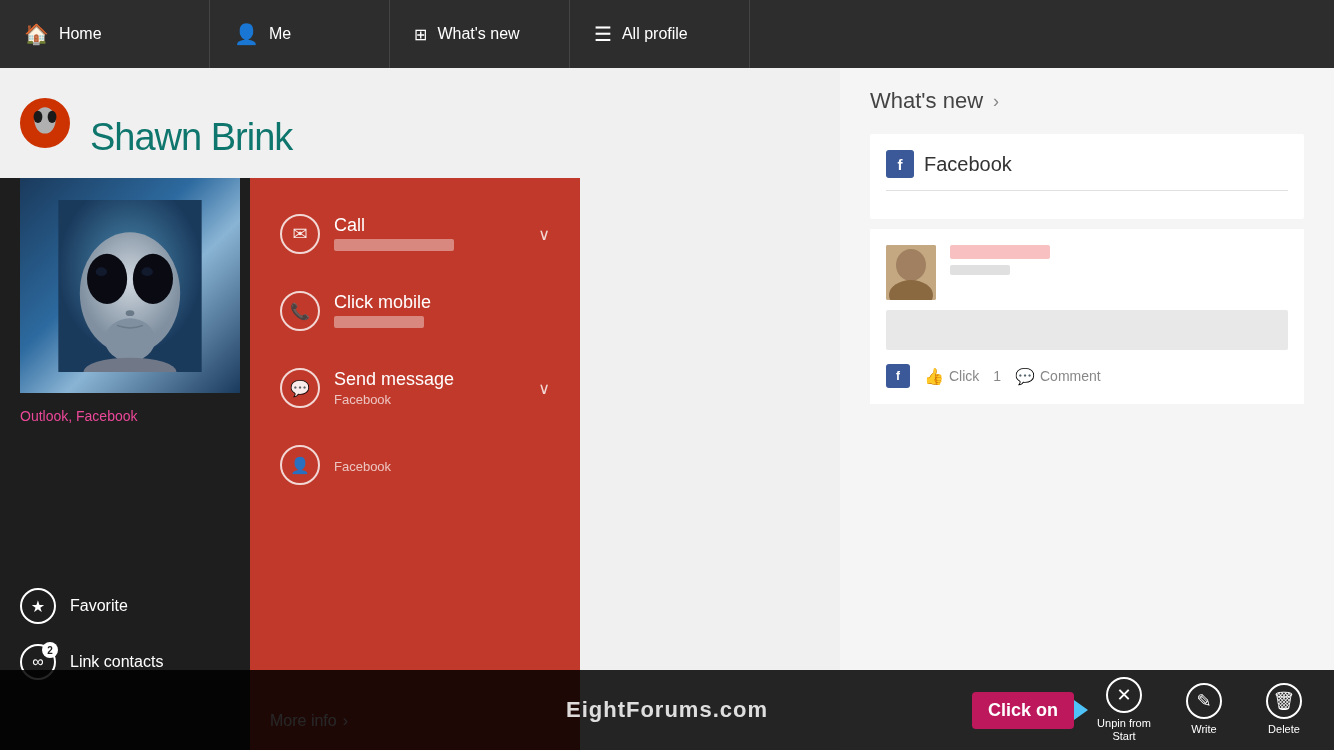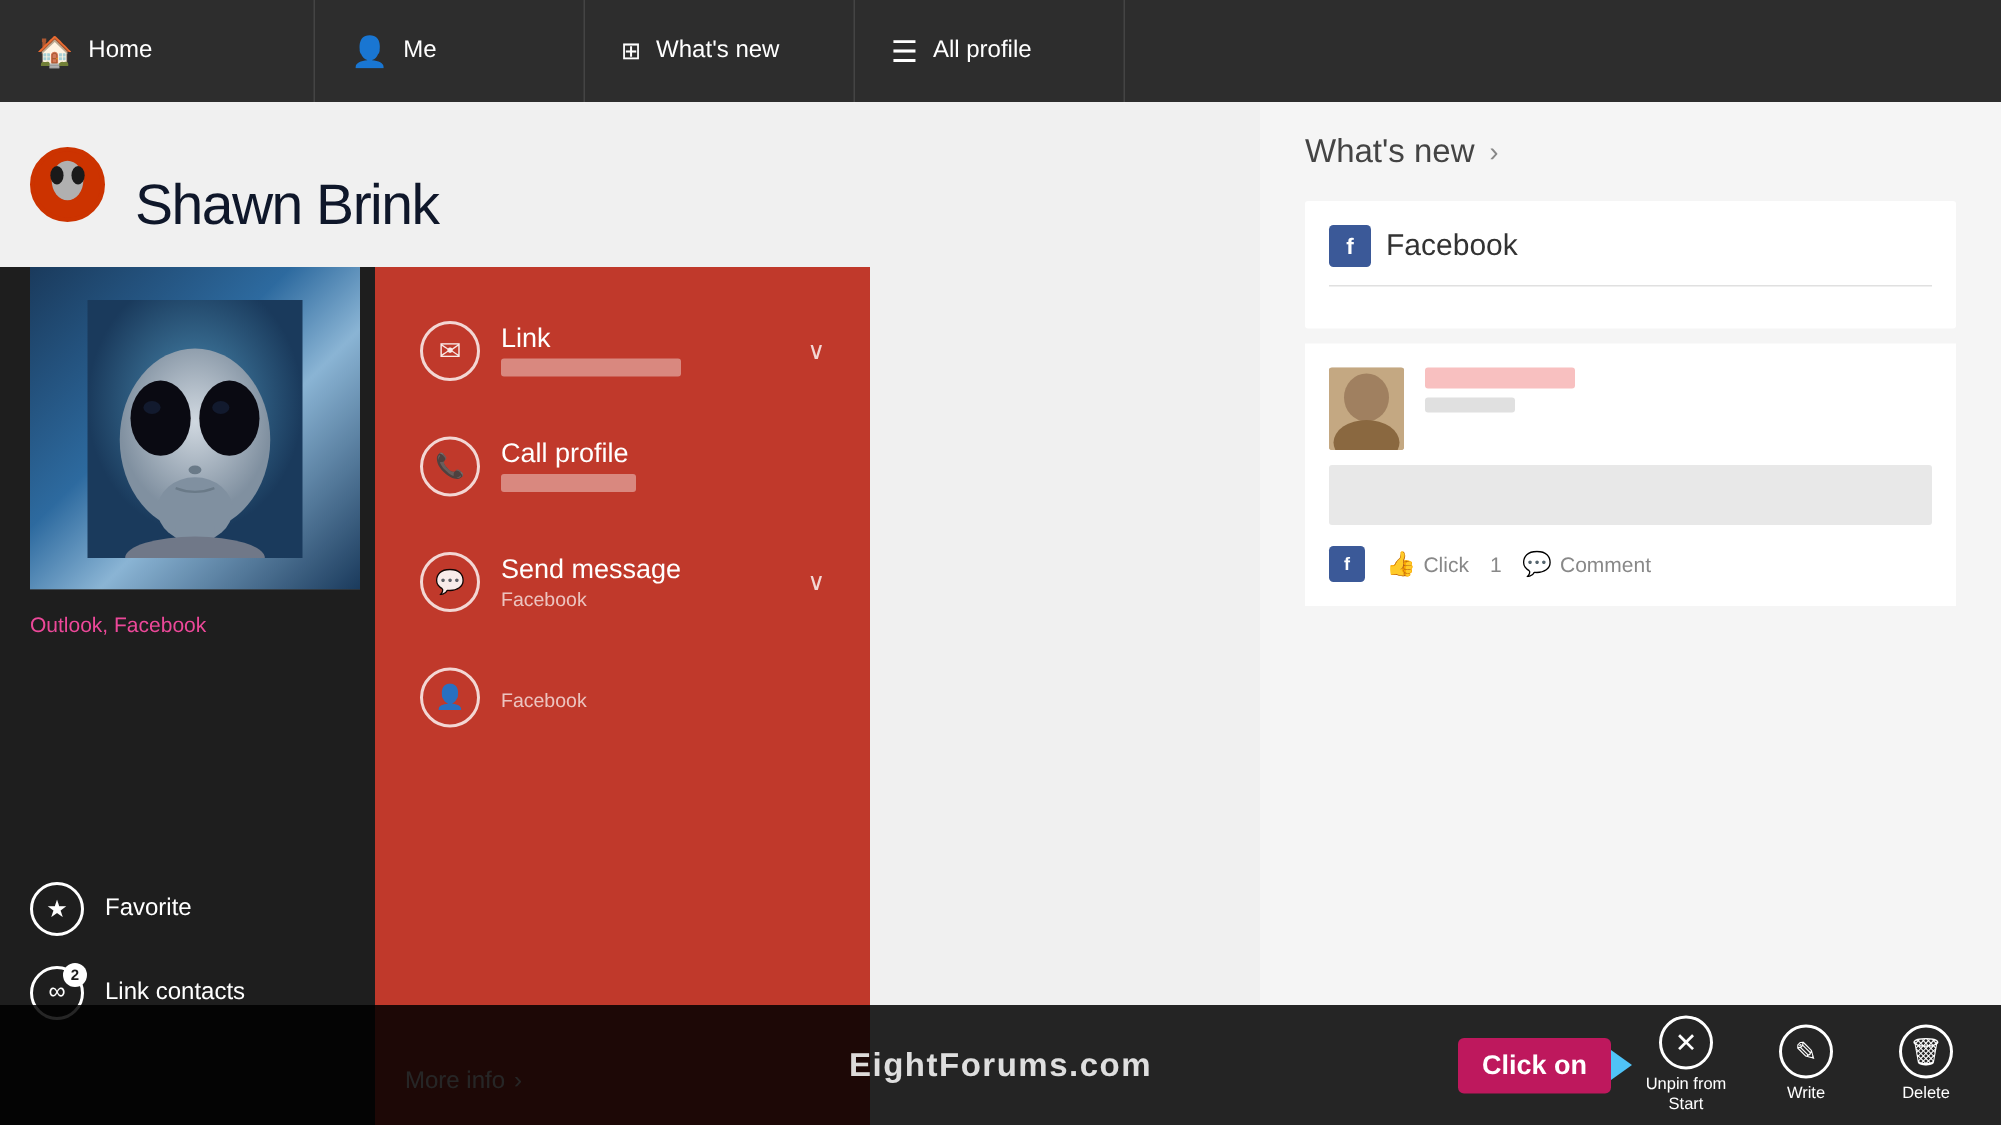--- a/index.html
+++ b/index.html
@@ -77,21 +77,21 @@
       border-radius: 50%;
       background: #cc3300;
       border: 3px solid #cc3300;
       display: flex; align-items: center; justify-content: center;
       overflow: hidden;
       flex-shrink: 0;
     }
     .contact-name-header {
       font-size: 38px;
       font-weight: 200;
-      color: #0f172a;
+      color: #0f766e;
       letter-spacing: -1px;
       margin-top: 28px;
     }
 
     
     .contact-photo {
       position: absolute;
       top: 110px;
       left: 20px;
       width: 220px;
@@ -566,32 +566,32 @@
       </div>
     </div>
 
   </div>
 
   <div class="orange-panel">
 
     <div class="action-item">
       <div class="action-item-icon">✉</div>
       <div class="action-item-text">
-        <div class="action-item-title">Link</div>
+        <div class="action-item-title">Call</div>
         <div class="action-item-value">
           <span class="blurred-text" style="width:120px; height:12px; background: rgba(255,255,255,0.4);">&nbsp;&nbsp;&nbsp;&nbsp;&nbsp;&nbsp;&nbsp;&nbsp;&nbsp;&nbsp;&nbsp;&nbsp;&nbsp;&nbsp;&nbsp;&nbsp;&nbsp;</span>
         </div>
       </div>
       <span class="chevron-down">∨</span>
     </div>
 
     <div class="action-item">
       <div class="action-item-icon" style="font-size:16px">📞</div>
       <div class="action-item-text">
-        <div class="action-item-title">Call profile</div>
+        <div class="action-item-title">Click mobile</div>
         <div class="action-item-value">
           <span class="blurred-text" style="width:90px; height:12px; background: rgba(255,255,255,0.4);">&nbsp;&nbsp;&nbsp;&nbsp;&nbsp;&nbsp;&nbsp;&nbsp;&nbsp;&nbsp;&nbsp;&nbsp;&nbsp;</span>
         </div>
       </div>
     </div>
 
     <div class="action-item">
       <div class="action-item-icon" style="font-size:16px">💬</div>
       <div class="action-item-text">
         <div class="action-item-title">Send message</div>

